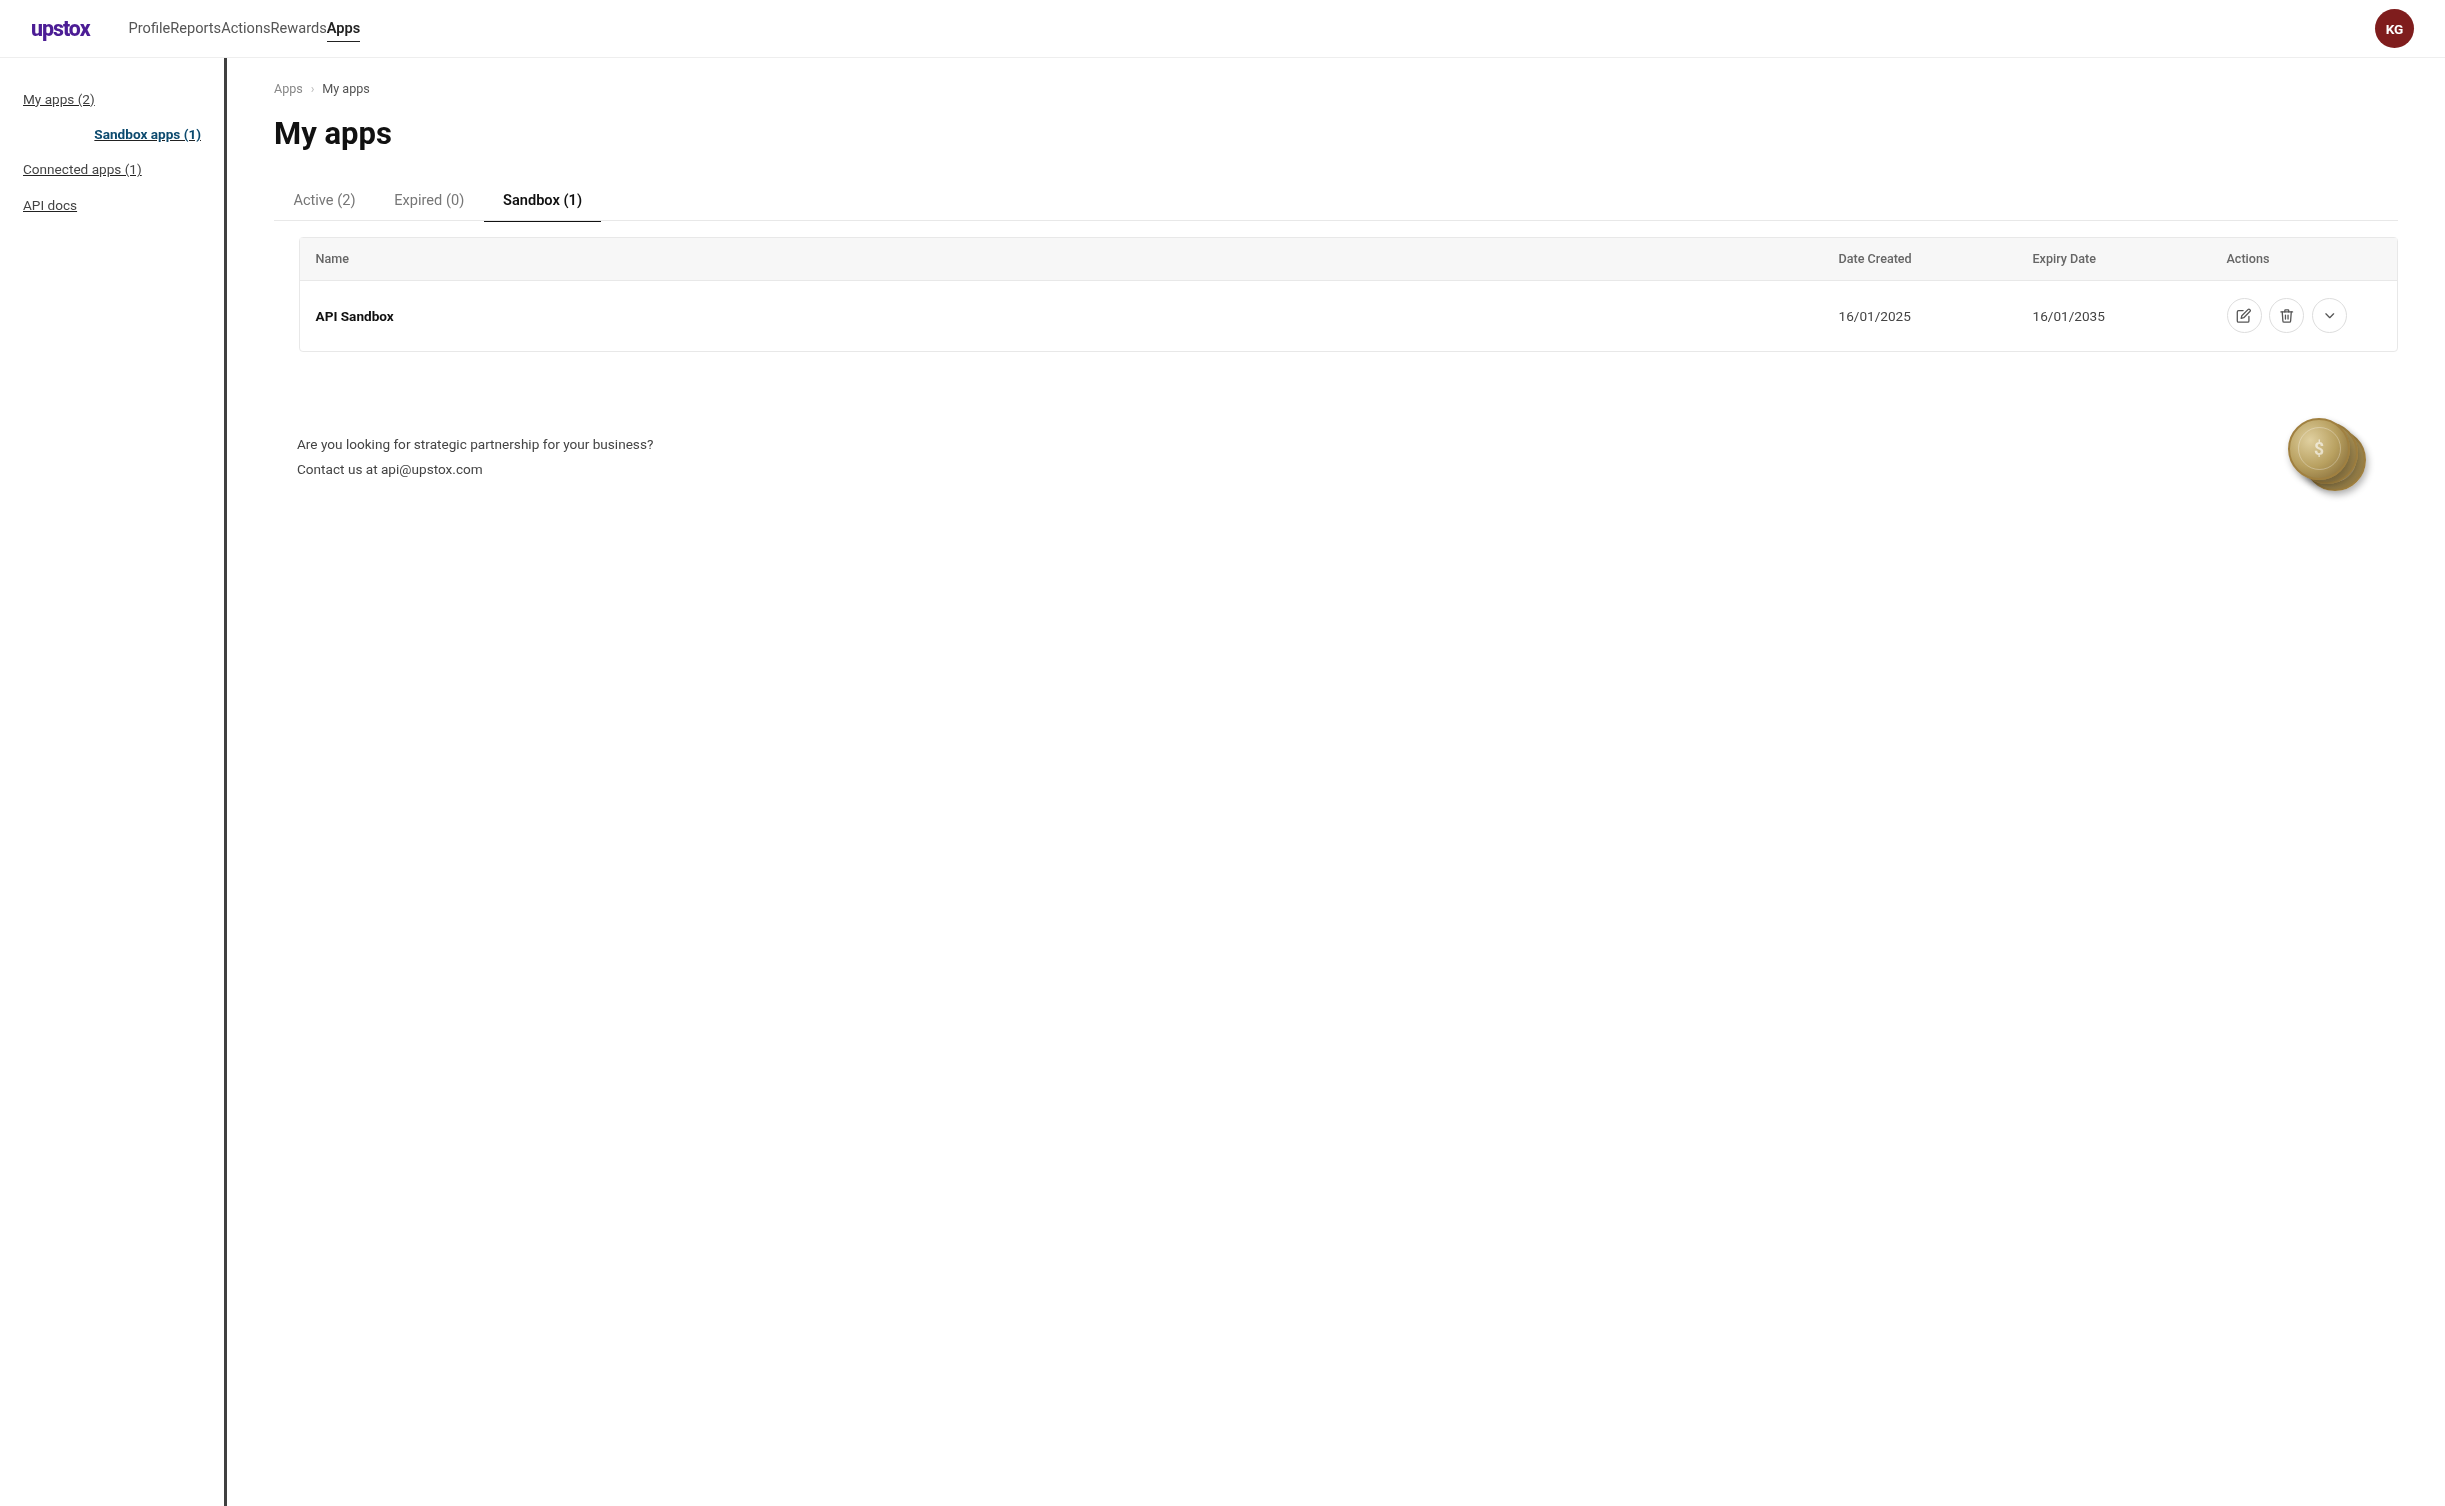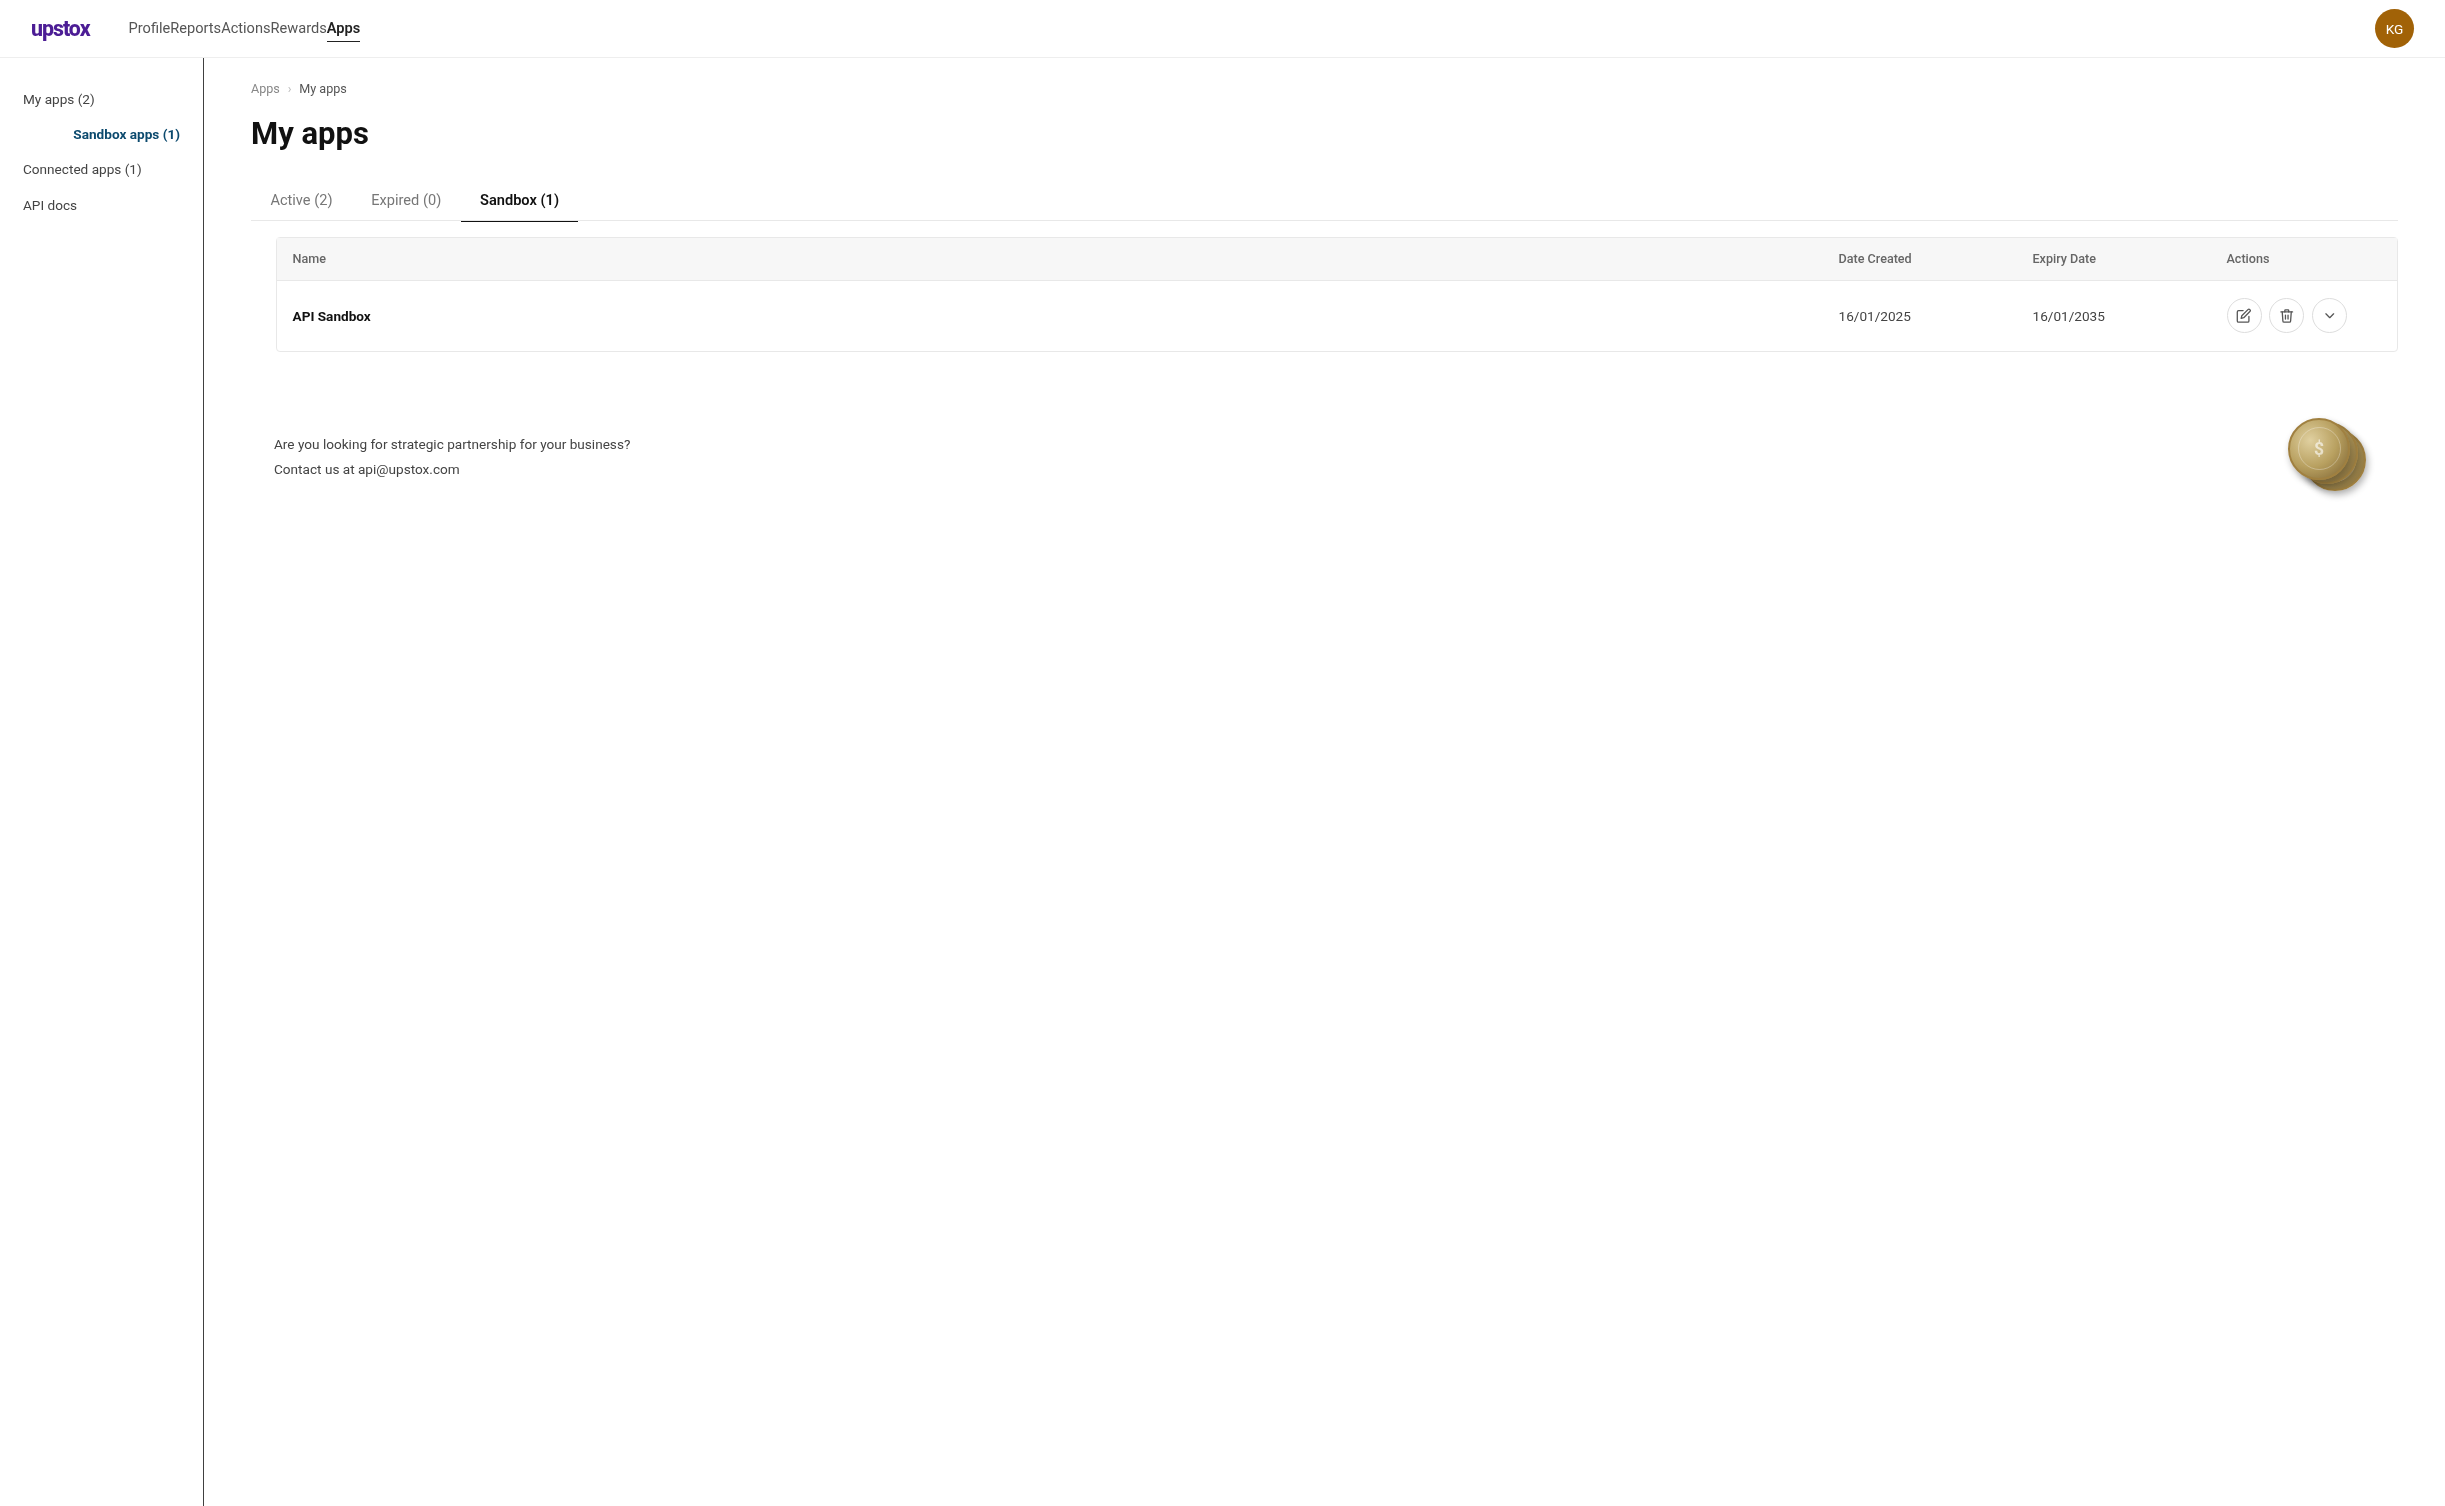--- a/index.html
+++ b/index.html
@@ -14,32 +14,33 @@
     .logo { display: flex; align-items: center; margin-right: 39px; }
     .logo-text { font-size: 21.3px; font-weight: 800; color: #4c1d95; letter-spacing: -1px; }
     .nav-links { display: flex; flex: 1; }
     .nav-link {
       font-size: 14.6px; color: #555; text-decoration: none; cursor: pointer;
       padding: 3.9px 0;
     }
     .nav-link.active { color: #222; font-weight: 600; border-bottom: 1.9px solid #222; }
     .nav-avatar {
       width: 39px; height: 39px; border-radius: 50%;
-      background: #a16207; color: #fff;
+      background: #7f1d1d; color: #fff;
       display: flex; align-items: center; justify-content: center;
-      font-size: 13.6px; font-weight: 400; cursor: pointer;
+      font-size: 13.6px; font-weight: 700; cursor: pointer;
     }
 
     
     .layout { display: flex; min-height: calc(100vh - 58px); }
 
     
     .sidebar {
-      width: 204px; padding: 23px 0; border-right: 1px solid #404040;
+      width: 227px; padding: 23px 0; border-right: 3px solid #404040;
       flex-shrink: 0;
+      text-decoration: underline;
     }
     .sidebar-item {
       padding: 9.7px 23px; font-size: 13.6px; color: #444; cursor: pointer;
     }
     .sidebar-item.active { font-weight: 700; color: #0c4a6e; text-align: right; }
 
     
     .main { flex: 1; padding: 23px 47px; }
 
     

